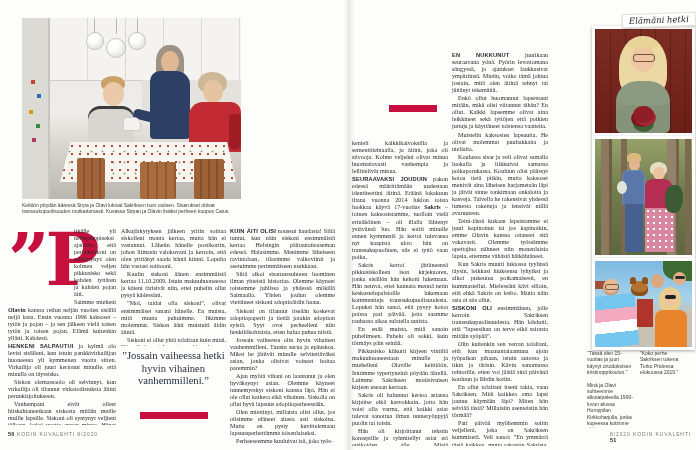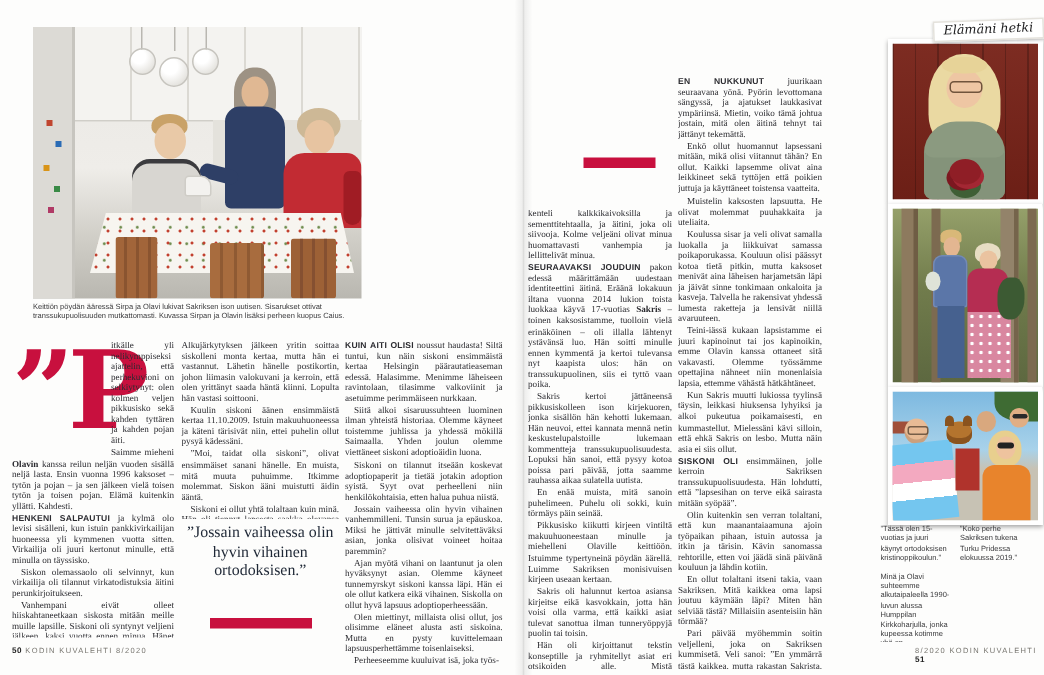--- a/index.html
+++ b/index.html
@@ -83,21 +83,21 @@
     <p class="p ind">Siskon olemassaolo oli selvinnyt, kun virkailija oli tilannut virkatodistuksia äitini perunkirjoitukseen.</p>
     <p class="p ind">Vanhempani eivät olleet hiiskahtaneetkaan siskosta mitään meille muille lapsille. Siskoni oli syntynyt veljieni jälkeen, kaksi vuotta ennen minua. Hänet oli annettu heti adoptoitavaksi.</p>
   </div>
 
   <div class="abs col" style="left:121px;top:228px;width:105px;height:118px;">
     <p class="p">Alkujärkytyksen jälkeen yritin soittaa siskolleni monta kertaa, mutta hän ei vastannut. Lähetin hänelle postikortin, johon liimasin valokuvani ja kerroin, että olen yrittänyt saada häntä kiinni. Lopulta hän vastasi soittooni.</p>
     <p class="p ind">Kuulin siskoni äänen ensimmäistä kertaa 11.10.2009. Istuin makuuhuoneessa ja käteni tärisivät niin, ettei puhelin ollut pysyä kädessäni.</p>
     <p class="p ind">”Moi, taidat olla siskoni”, olivat ensimmäiset sanani hänelle. En muista, mitä muuta puhuimme. Itkimme molemmat. Siskon ääni muistutti äidin ääntä.</p>
     <p class="p ind">Siskoni ei ollut yhtä tolaltaan kuin minä. Hän oli tiennyt lapsesta saakka olevansa adoptoitu ja oli osannut odottaa yhteydenottoa. Sovimme tapaamisen.</p>
   </div>
-  <div class="abs pullquote" style="left:119px;top:350px;width:109px;">”Jossain vaiheessa olin hyvin vihainen ortodoksisen.”</div>
+  <div class="abs pullquote" style="left:119px;top:350px;width:109px;">”Jossain vaiheessa hetki hyvin vihainen vanhemmilleni.”</div>
   <div class="abs accentbar" style="left:140px;top:412px;width:68px;height:7px;"></div>
 
   <div class="abs col" style="left:230px;top:228px;width:105px;height:218px;">
     <p class="p"><span class="lead">KUIN ÄITI OLISI</span><span> noussut haudasta! Siltä tuntui, kun näin siskoni ensimmäistä kertaa Helsingin päärautatieaseman edessä. Halasimme. Menimme läheiseen ravintolaan, tilasimme valkoviinit ja asetuimme perimmäiseen nurkkaan.</span></p>
     <p class="p ind">Siitä alkoi sisaruussuhteen luominen ilman yhteistä historiaa. Olemme käyneet toistemme juhlissa ja yhdessä mökillä Saimaalla. Yhden joulun olemme viettäneet siskoni adoptioäidin luona.</p>
     <p class="p ind">Siskoni on tilannut itseään koskevat adoptiopaperit ja tietää jotakin adoption syistä. Syyt ovat perheelleni niin henkilökohtaisia, etten halua puhua niistä.</p>
     <p class="p ind">Jossain vaiheessa olin hyvin vihainen vanhemmilleni. Tunsin surua ja epäuskoa. Miksi he jättivät minulle selvitettäväksi asian, jonka olisivat voineet hoitaa paremmin?</p>
     <p class="p ind">Ajan myötä vihani on laantunut ja olen hyväksynyt asian. Olemme käyneet tunnemyrskyt siskoni kanssa läpi. Hän ei ole ollut katkera eikä vihainen. Siskolla on ollut hyvä lapsuus adoptioperheessään.</p>
     <p class="p ind">Olen miettinyt, millaista olisi ollut, jos olisimme eläneet alusta asti siskoina. Mutta en pysty kuvittelemaan lapsuusperhettämme toisenlaiseksi.</p>
     <p class="p ind">Perheeseemme kuuluivat isä, joka työs-</p>

